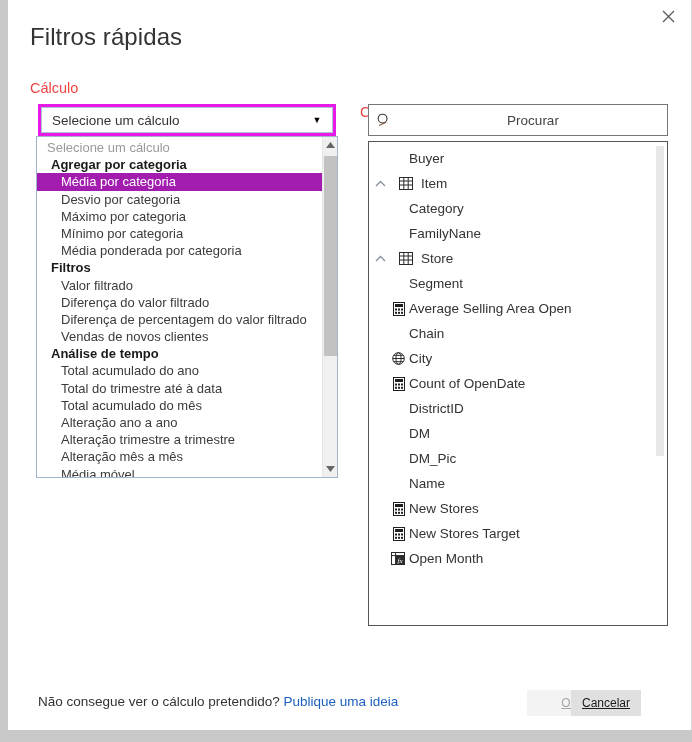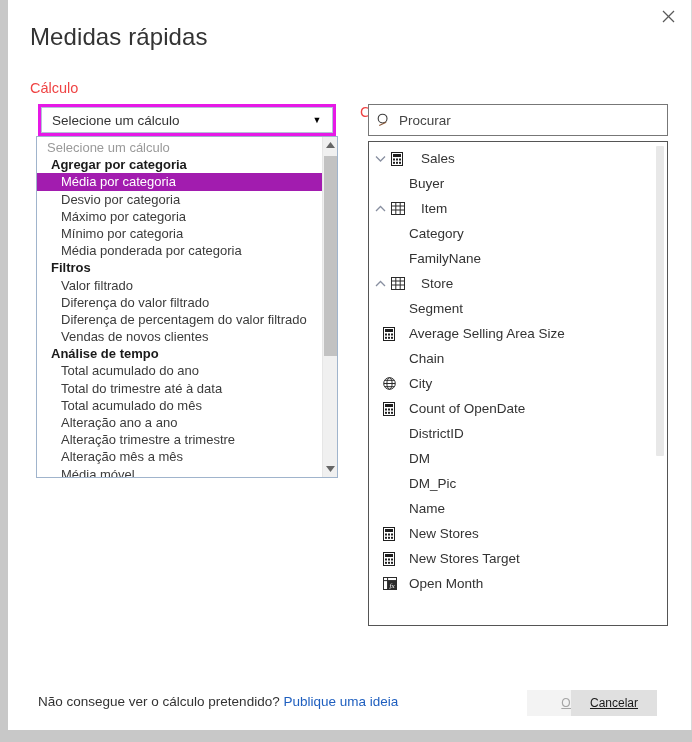--- a/index.html
+++ b/index.html
@@ -196,20 +196,21 @@
   }
   #field-search-input {
     flex: 1;
     border: none;
     outline: none;
     font-family: "Liberation Sans", sans-serif;
     font-size: 13.5px;
     color: #333333;
     background: transparent;
     padding: 0;
+    text-align: center;
   }
   #field-search-input::placeholder { color: #444444; opacity: 1; }
 
   
   #fields-panel {
     position: absolute;
     left: 360px;
     top: 141px;
     width: 300px;
     height: 485px;
@@ -237,21 +238,21 @@
     width: 22px;
     display: flex;
     align-items: center;
     justify-content: center;
     flex: none;
   }
   .node .nicon {
     width: 22px;
     display: flex;
     align-items: center;
-    justify-content: flex-start;
+    justify-content: flex-end;
     flex: none;
   }
   .node .nlabel {
     font-size: 13.5px;
     color: #333333;
     padding-left: 6px;
   }
   .node.table .nlabel { padding-left: 8px; }
   .node.field { padding-left: 14px; }
   .node.field .nlabel { padding-left: 4px; }
@@ -292,39 +293,39 @@
     text-decoration: underline;
   }
   #ok-btn {
     left: 519px;
     width: 86px;
     background: #f3f3f3;
     color: #a6a6a6;
   }
   #cancel-btn {
     left: 563px;
-    width: 86px;
+    width: 70px;
     background: #e0e0e0;
     color: #1a1a1a;
     cursor: pointer;
   }
 </style>
 </head>
 <body>
 
 <div id="dialog">
 
   <button id="close-btn">
     <svg width="13" height="13" viewBox="0 0 13 13">
       <line x1="1" y1="1" x2="12" y2="12" stroke="#5a5a5a" stroke-width="1.2"></line>
       <line x1="12" y1="1" x2="1" y2="12" stroke="#5a5a5a" stroke-width="1.2"></line>
     </svg>
   </button>
 
-  <div id="title" class="section-label">Medidas rápidas</div>
+  <div id="title" class="section-label">Filtros rápidas</div>
 
   <div id="calc-label" class="section-label">Cálculo</div>
   <div id="fields-label" class="section-label">Campos</div>
 
   <div id="calc-select-wrap">
     <div id="calc-select">
       <span id="calc-select-value">Selecione um cálculo</span>
       <span id="calc-select-arrow">▼</span>
     </div>
   </div>
@@ -372,180 +373,160 @@
       <svg width="14" height="14" viewBox="0 0 14 14">
         <circle cx="5.6" cy="5.6" r="4.4" fill="none" stroke="#3b3b3b" stroke-width="1.1"></circle>
         <line x1="2.2" y1="12.6" x2="9.2" y2="9.2" stroke="#8a5a3a" stroke-width="1.1"></line>
       </svg>
     </span>
     <input id="field-search-input" type="text" placeholder="Procurar" style="">
   </div>
 
   <div id="fields-panel">
     <div id="fields-tree">
+        <div class="node field">
+          <span class="nicon"></span>
+          <span class="nlabel">Buyer</span>
+        </div>
         <div class="node table">
           <span class="chev">
             <svg width="11" height="8" viewBox="0 0 11 8">
-              <polyline points="1,1.5 5.5,6 10,1.5" fill="none" stroke="#888fa0" stroke-width="1.3"></polyline>
-            </svg>
-          </span>
+              <polyline points="1,6 5.5,1.5 10,6" fill="none" stroke="#888fa0" stroke-width="1.3"></polyline>
+            </svg>
+          </span>
+          <span class="nicon">
+            <svg width="14" height="13" viewBox="0 0 14 13">
+              <rect x="0.5" y="0.5" width="13" height="12" fill="#fff" stroke="#2b2b2b"></rect>
+              <line x1="0.5" y1="4" x2="13.5" y2="4" stroke="#2b2b2b"></line>
+              <line x1="0.5" y1="8" x2="13.5" y2="8" stroke="#2b2b2b"></line>
+              <line x1="4.8" y1="0.5" x2="4.8" y2="12.5" stroke="#2b2b2b"></line>
+              <line x1="9.2" y1="0.5" x2="9.2" y2="12.5" stroke="#2b2b2b"></line>
+            </svg>
+          </span>
+          <span class="nlabel">Item</span>
+        </div>
+        <div class="node field">
+          <span class="nicon"></span>
+          <span class="nlabel">Category</span>
+        </div>
+        <div class="node field">
+          <span class="nicon"></span>
+          <span class="nlabel">FamilyNane</span>
+        </div>
+        <div class="node table">
+          <span class="chev">
+            <svg width="11" height="8" viewBox="0 0 11 8">
+              <polyline points="1,6 5.5,1.5 10,6" fill="none" stroke="#888fa0" stroke-width="1.3"></polyline>
+            </svg>
+          </span>
+          <span class="nicon">
+            <svg width="14" height="13" viewBox="0 0 14 13">
+              <rect x="0.5" y="0.5" width="13" height="12" fill="#fff" stroke="#2b2b2b"></rect>
+              <line x1="0.5" y1="4" x2="13.5" y2="4" stroke="#2b2b2b"></line>
+              <line x1="0.5" y1="8" x2="13.5" y2="8" stroke="#2b2b2b"></line>
+              <line x1="4.8" y1="0.5" x2="4.8" y2="12.5" stroke="#2b2b2b"></line>
+              <line x1="9.2" y1="0.5" x2="9.2" y2="12.5" stroke="#2b2b2b"></line>
+            </svg>
+          </span>
+          <span class="nlabel">Store</span>
+        </div>
+        <div class="node field">
+          <span class="nicon"></span>
+          <span class="nlabel">Segment</span>
+        </div>
+        <div class="node field">
           <span class="nicon">
             <svg width="12" height="14" viewBox="0 0 12 14">
               <rect x="0.5" y="0.5" width="11" height="13" fill="#fff" stroke="#1f1f1f"></rect>
               <rect x="2" y="2" width="8" height="3" fill="#1f1f1f"></rect>
               <rect x="2" y="6.5" width="2" height="2" fill="#1f1f1f"></rect>
               <rect x="5" y="6.5" width="2" height="2" fill="#1f1f1f"></rect>
               <rect x="8" y="6.5" width="2" height="2" fill="#1f1f1f"></rect>
               <rect x="2" y="9.8" width="2" height="2" fill="#1f1f1f"></rect>
               <rect x="5" y="9.8" width="2" height="2" fill="#1f1f1f"></rect>
               <rect x="8" y="9.8" width="2" height="2" fill="#1f1f1f"></rect>
             </svg>
           </span>
-          <span class="nlabel">Sales</span>
-        </div>
-        <div class="node field">
-          <span class="nicon"></span>
-          <span class="nlabel">Buyer</span>
-        </div>
-        <div class="node table">
-          <span class="chev">
-            <svg width="11" height="8" viewBox="0 0 11 8">
-              <polyline points="1,6 5.5,1.5 10,6" fill="none" stroke="#888fa0" stroke-width="1.3"></polyline>
-            </svg>
-          </span>
-          <span class="nicon">
-            <svg width="14" height="13" viewBox="0 0 14 13">
-              <rect x="0.5" y="0.5" width="13" height="12" fill="#fff" stroke="#2b2b2b"></rect>
-              <line x1="0.5" y1="4" x2="13.5" y2="4" stroke="#2b2b2b"></line>
-              <line x1="0.5" y1="8" x2="13.5" y2="8" stroke="#2b2b2b"></line>
-              <line x1="4.8" y1="0.5" x2="4.8" y2="12.5" stroke="#2b2b2b"></line>
-              <line x1="9.2" y1="0.5" x2="9.2" y2="12.5" stroke="#2b2b2b"></line>
-            </svg>
-          </span>
-          <span class="nlabel">Item</span>
-        </div>
-        <div class="node field">
-          <span class="nicon"></span>
-          <span class="nlabel">Category</span>
-        </div>
-        <div class="node field">
-          <span class="nicon"></span>
-          <span class="nlabel">FamilyNane</span>
-        </div>
-        <div class="node table">
-          <span class="chev">
-            <svg width="11" height="8" viewBox="0 0 11 8">
-              <polyline points="1,6 5.5,1.5 10,6" fill="none" stroke="#888fa0" stroke-width="1.3"></polyline>
-            </svg>
-          </span>
-          <span class="nicon">
-            <svg width="14" height="13" viewBox="0 0 14 13">
-              <rect x="0.5" y="0.5" width="13" height="12" fill="#fff" stroke="#2b2b2b"></rect>
-              <line x1="0.5" y1="4" x2="13.5" y2="4" stroke="#2b2b2b"></line>
-              <line x1="0.5" y1="8" x2="13.5" y2="8" stroke="#2b2b2b"></line>
-              <line x1="4.8" y1="0.5" x2="4.8" y2="12.5" stroke="#2b2b2b"></line>
-              <line x1="9.2" y1="0.5" x2="9.2" y2="12.5" stroke="#2b2b2b"></line>
-            </svg>
-          </span>
-          <span class="nlabel">Store</span>
-        </div>
-        <div class="node field">
-          <span class="nicon"></span>
-          <span class="nlabel">Segment</span>
+          <span class="nlabel">Average Selling Area Open</span>
+        </div>
+        <div class="node field">
+          <span class="nicon"></span>
+          <span class="nlabel">Chain</span>
+        </div>
+        <div class="node field">
+          <span class="nicon">
+            <svg width="13" height="13" viewBox="0 0 13 13">
+              <circle cx="6.5" cy="6.5" r="5.8" fill="none" stroke="#2b2b2b"></circle>
+              <ellipse cx="6.5" cy="6.5" rx="2.6" ry="5.8" fill="none" stroke="#2b2b2b"></ellipse>
+              <line x1="0.8" y1="6.5" x2="12.2" y2="6.5" stroke="#2b2b2b"></line>
+              <line x1="1.8" y1="3.3" x2="11.2" y2="3.3" stroke="#2b2b2b"></line>
+              <line x1="1.8" y1="9.7" x2="11.2" y2="9.7" stroke="#2b2b2b"></line>
+            </svg>
+          </span>
+          <span class="nlabel">City</span>
         </div>
         <div class="node field">
           <span class="nicon">
             <svg width="12" height="14" viewBox="0 0 12 14">
               <rect x="0.5" y="0.5" width="11" height="13" fill="#fff" stroke="#1f1f1f"></rect>
               <rect x="2" y="2" width="8" height="3" fill="#1f1f1f"></rect>
               <rect x="2" y="6.5" width="2" height="2" fill="#1f1f1f"></rect>
               <rect x="5" y="6.5" width="2" height="2" fill="#1f1f1f"></rect>
               <rect x="8" y="6.5" width="2" height="2" fill="#1f1f1f"></rect>
               <rect x="2" y="9.8" width="2" height="2" fill="#1f1f1f"></rect>
               <rect x="5" y="9.8" width="2" height="2" fill="#1f1f1f"></rect>
               <rect x="8" y="9.8" width="2" height="2" fill="#1f1f1f"></rect>
             </svg>
           </span>
-          <span class="nlabel">Average Selling Area Size</span>
-        </div>
-        <div class="node field">
-          <span class="nicon"></span>
-          <span class="nlabel">Chain</span>
-        </div>
-        <div class="node field">
-          <span class="nicon">
-            <svg width="13" height="13" viewBox="0 0 13 13">
-              <circle cx="6.5" cy="6.5" r="5.8" fill="none" stroke="#2b2b2b"></circle>
-              <ellipse cx="6.5" cy="6.5" rx="2.6" ry="5.8" fill="none" stroke="#2b2b2b"></ellipse>
-              <line x1="0.8" y1="6.5" x2="12.2" y2="6.5" stroke="#2b2b2b"></line>
-              <line x1="1.8" y1="3.3" x2="11.2" y2="3.3" stroke="#2b2b2b"></line>
-              <line x1="1.8" y1="9.7" x2="11.2" y2="9.7" stroke="#2b2b2b"></line>
-            </svg>
-          </span>
-          <span class="nlabel">City</span>
+          <span class="nlabel">Count of OpenDate</span>
+        </div>
+        <div class="node field">
+          <span class="nicon"></span>
+          <span class="nlabel">DistrictID</span>
+        </div>
+        <div class="node field">
+          <span class="nicon"></span>
+          <span class="nlabel">DM</span>
+        </div>
+        <div class="node field">
+          <span class="nicon"></span>
+          <span class="nlabel">DM_Pic</span>
+        </div>
+        <div class="node field">
+          <span class="nicon"></span>
+          <span class="nlabel">Name</span>
         </div>
         <div class="node field">
           <span class="nicon">
             <svg width="12" height="14" viewBox="0 0 12 14">
               <rect x="0.5" y="0.5" width="11" height="13" fill="#fff" stroke="#1f1f1f"></rect>
               <rect x="2" y="2" width="8" height="3" fill="#1f1f1f"></rect>
               <rect x="2" y="6.5" width="2" height="2" fill="#1f1f1f"></rect>
               <rect x="5" y="6.5" width="2" height="2" fill="#1f1f1f"></rect>
               <rect x="8" y="6.5" width="2" height="2" fill="#1f1f1f"></rect>
               <rect x="2" y="9.8" width="2" height="2" fill="#1f1f1f"></rect>
               <rect x="5" y="9.8" width="2" height="2" fill="#1f1f1f"></rect>
               <rect x="8" y="9.8" width="2" height="2" fill="#1f1f1f"></rect>
             </svg>
           </span>
-          <span class="nlabel">Count of OpenDate</span>
-        </div>
-        <div class="node field">
-          <span class="nicon"></span>
-          <span class="nlabel">DistrictID</span>
-        </div>
-        <div class="node field">
-          <span class="nicon"></span>
-          <span class="nlabel">DM</span>
-        </div>
-        <div class="node field">
-          <span class="nicon"></span>
-          <span class="nlabel">DM_Pic</span>
-        </div>
-        <div class="node field">
-          <span class="nicon"></span>
-          <span class="nlabel">Name</span>
+          <span class="nlabel">New Stores</span>
         </div>
         <div class="node field">
           <span class="nicon">
             <svg width="12" height="14" viewBox="0 0 12 14">
               <rect x="0.5" y="0.5" width="11" height="13" fill="#fff" stroke="#1f1f1f"></rect>
               <rect x="2" y="2" width="8" height="3" fill="#1f1f1f"></rect>
               <rect x="2" y="6.5" width="2" height="2" fill="#1f1f1f"></rect>
               <rect x="5" y="6.5" width="2" height="2" fill="#1f1f1f"></rect>
               <rect x="8" y="6.5" width="2" height="2" fill="#1f1f1f"></rect>
               <rect x="2" y="9.8" width="2" height="2" fill="#1f1f1f"></rect>
               <rect x="5" y="9.8" width="2" height="2" fill="#1f1f1f"></rect>
               <rect x="8" y="9.8" width="2" height="2" fill="#1f1f1f"></rect>
             </svg>
           </span>
-          <span class="nlabel">New Stores</span>
-        </div>
-        <div class="node field">
-          <span class="nicon">
-            <svg width="12" height="14" viewBox="0 0 12 14">
-              <rect x="0.5" y="0.5" width="11" height="13" fill="#fff" stroke="#1f1f1f"></rect>
-              <rect x="2" y="2" width="8" height="3" fill="#1f1f1f"></rect>
-              <rect x="2" y="6.5" width="2" height="2" fill="#1f1f1f"></rect>
-              <rect x="5" y="6.5" width="2" height="2" fill="#1f1f1f"></rect>
-              <rect x="8" y="6.5" width="2" height="2" fill="#1f1f1f"></rect>
-              <rect x="2" y="9.8" width="2" height="2" fill="#1f1f1f"></rect>
-              <rect x="5" y="9.8" width="2" height="2" fill="#1f1f1f"></rect>
-              <rect x="8" y="9.8" width="2" height="2" fill="#1f1f1f"></rect>
-            </svg>
-          </span>
           <span class="nlabel">New Stores Target</span>
         </div>
         <div class="node field">
           <span class="nicon">
             <svg width="14" height="13" viewBox="0 0 14 13">
               <rect x="0.5" y="0.5" width="13" height="12" fill="#fff" stroke="#2b2b2b"></rect>
               <line x1="0.5" y1="3.6" x2="13.5" y2="3.6" stroke="#2b2b2b"></line>
               <line x1="4.6" y1="0.5" x2="4.6" y2="12.5" stroke="#2b2b2b"></line>
               <rect x="4.6" y="3.6" width="8.9" height="8.9" fill="#2b2b2b"></rect>
               <text x="9" y="10.6" font-size="7" font-style="italic" fill="#ffffff" text-anchor="middle" font-family="Liberation Serif, serif">fx</text>

